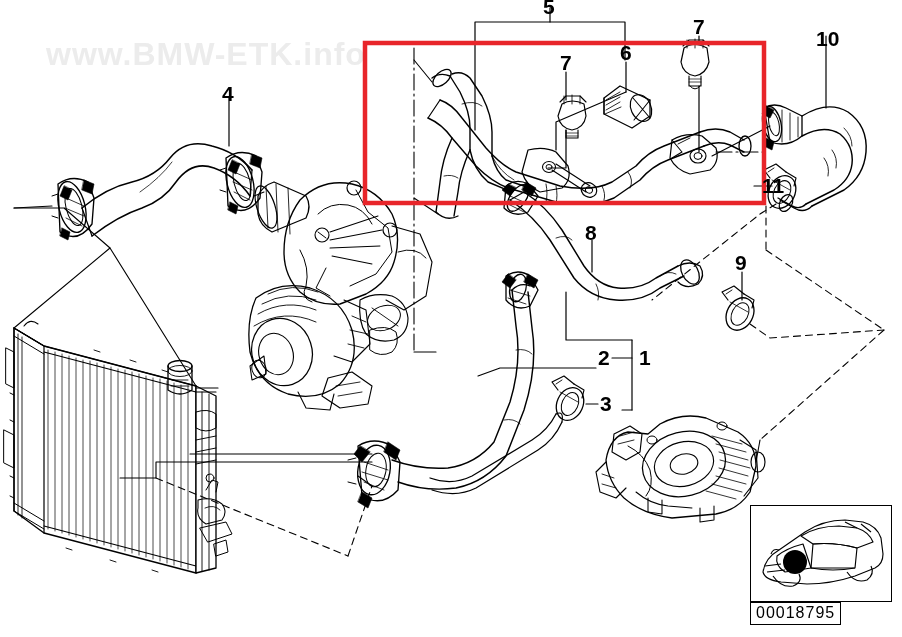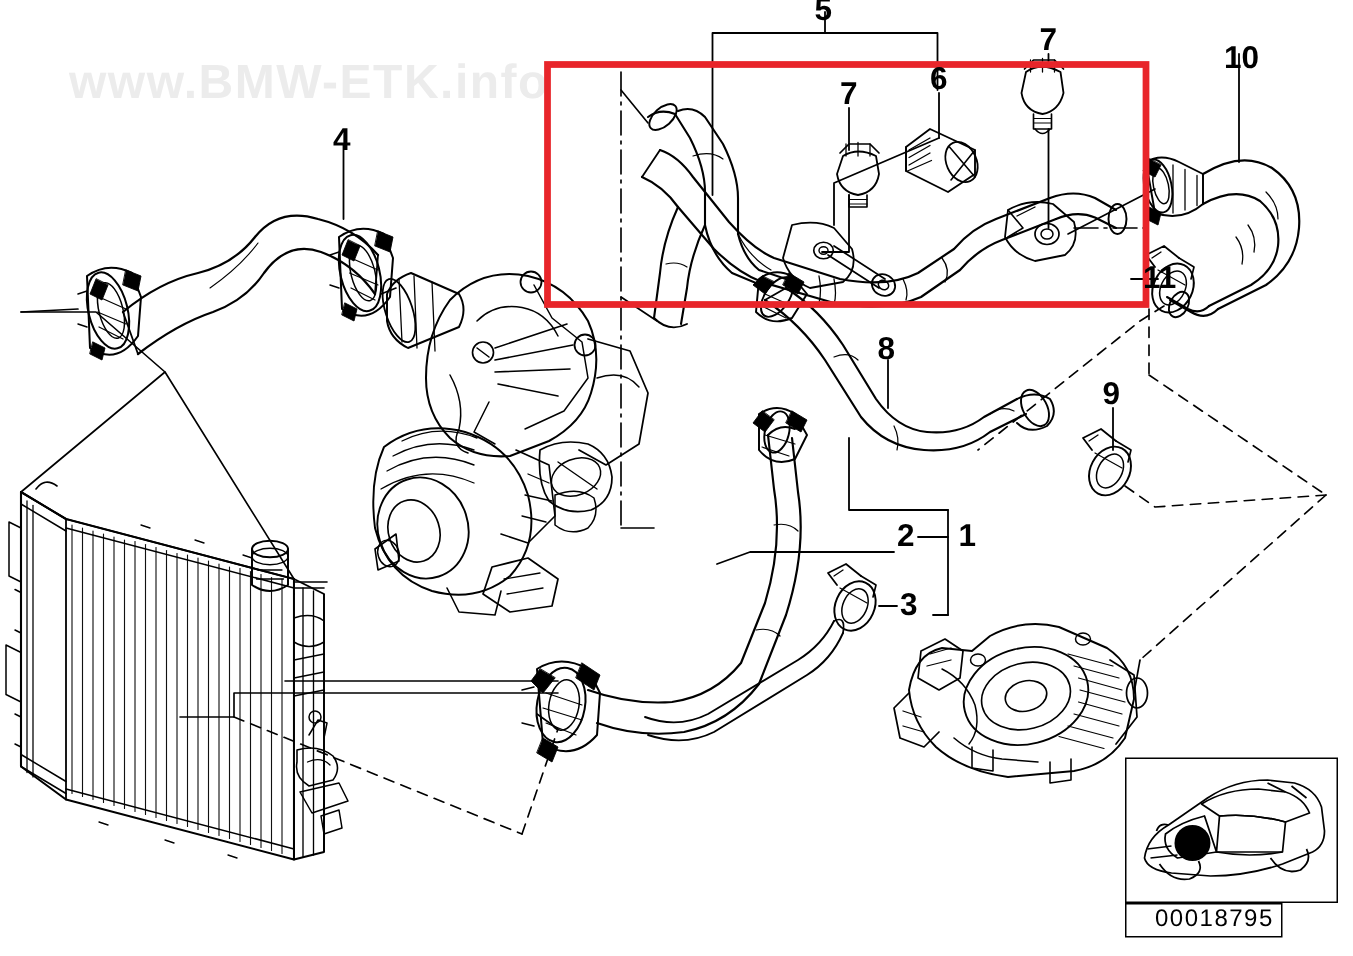--- a/index.html
+++ b/index.html
@@ -5,21 +5,21 @@
   html,body{margin:0;padding:0;background:#ffffff;}
   body{font-family:"Liberation Sans",sans-serif;}
   #stage{position:relative;width:902px;height:637px;background:#ffffff;overflow:hidden;}
   #stage svg{position:absolute;left:0;top:0;}
   .lbl{position:absolute;font-family:"Liberation Sans",sans-serif;font-weight:bold;color:#000;
        font-size:21px;line-height:1;white-space:nowrap;}
   .wm{position:absolute;left:46px;top:36px;font-size:32px;font-weight:bold;
       color:#ececec;letter-spacing:1px;font-family:"Liberation Sans",sans-serif;
       -webkit-text-stroke:0px;}
   .idbox{position:absolute;left:750px;top:602px;border:1.6px solid #000;background:#fff;
-         padding:1px 5px 2px 19px;font-size:16px;font-weight:normal;letter-spacing:1px;
+         padding:1px 5px 2px 5px;font-size:16px;font-weight:normal;letter-spacing:1px;
          font-family:"Liberation Sans",sans-serif;color:#000;}
   .thumbframe{position:absolute;left:750px;top:505px;width:140px;height:95px;border:1.4px solid #000;background:#fff;}
 </style>
 </head>
 <body>
 
 <div id="stage">
 
   <div class="wm">www.BMW-ETK.info</div>
 

